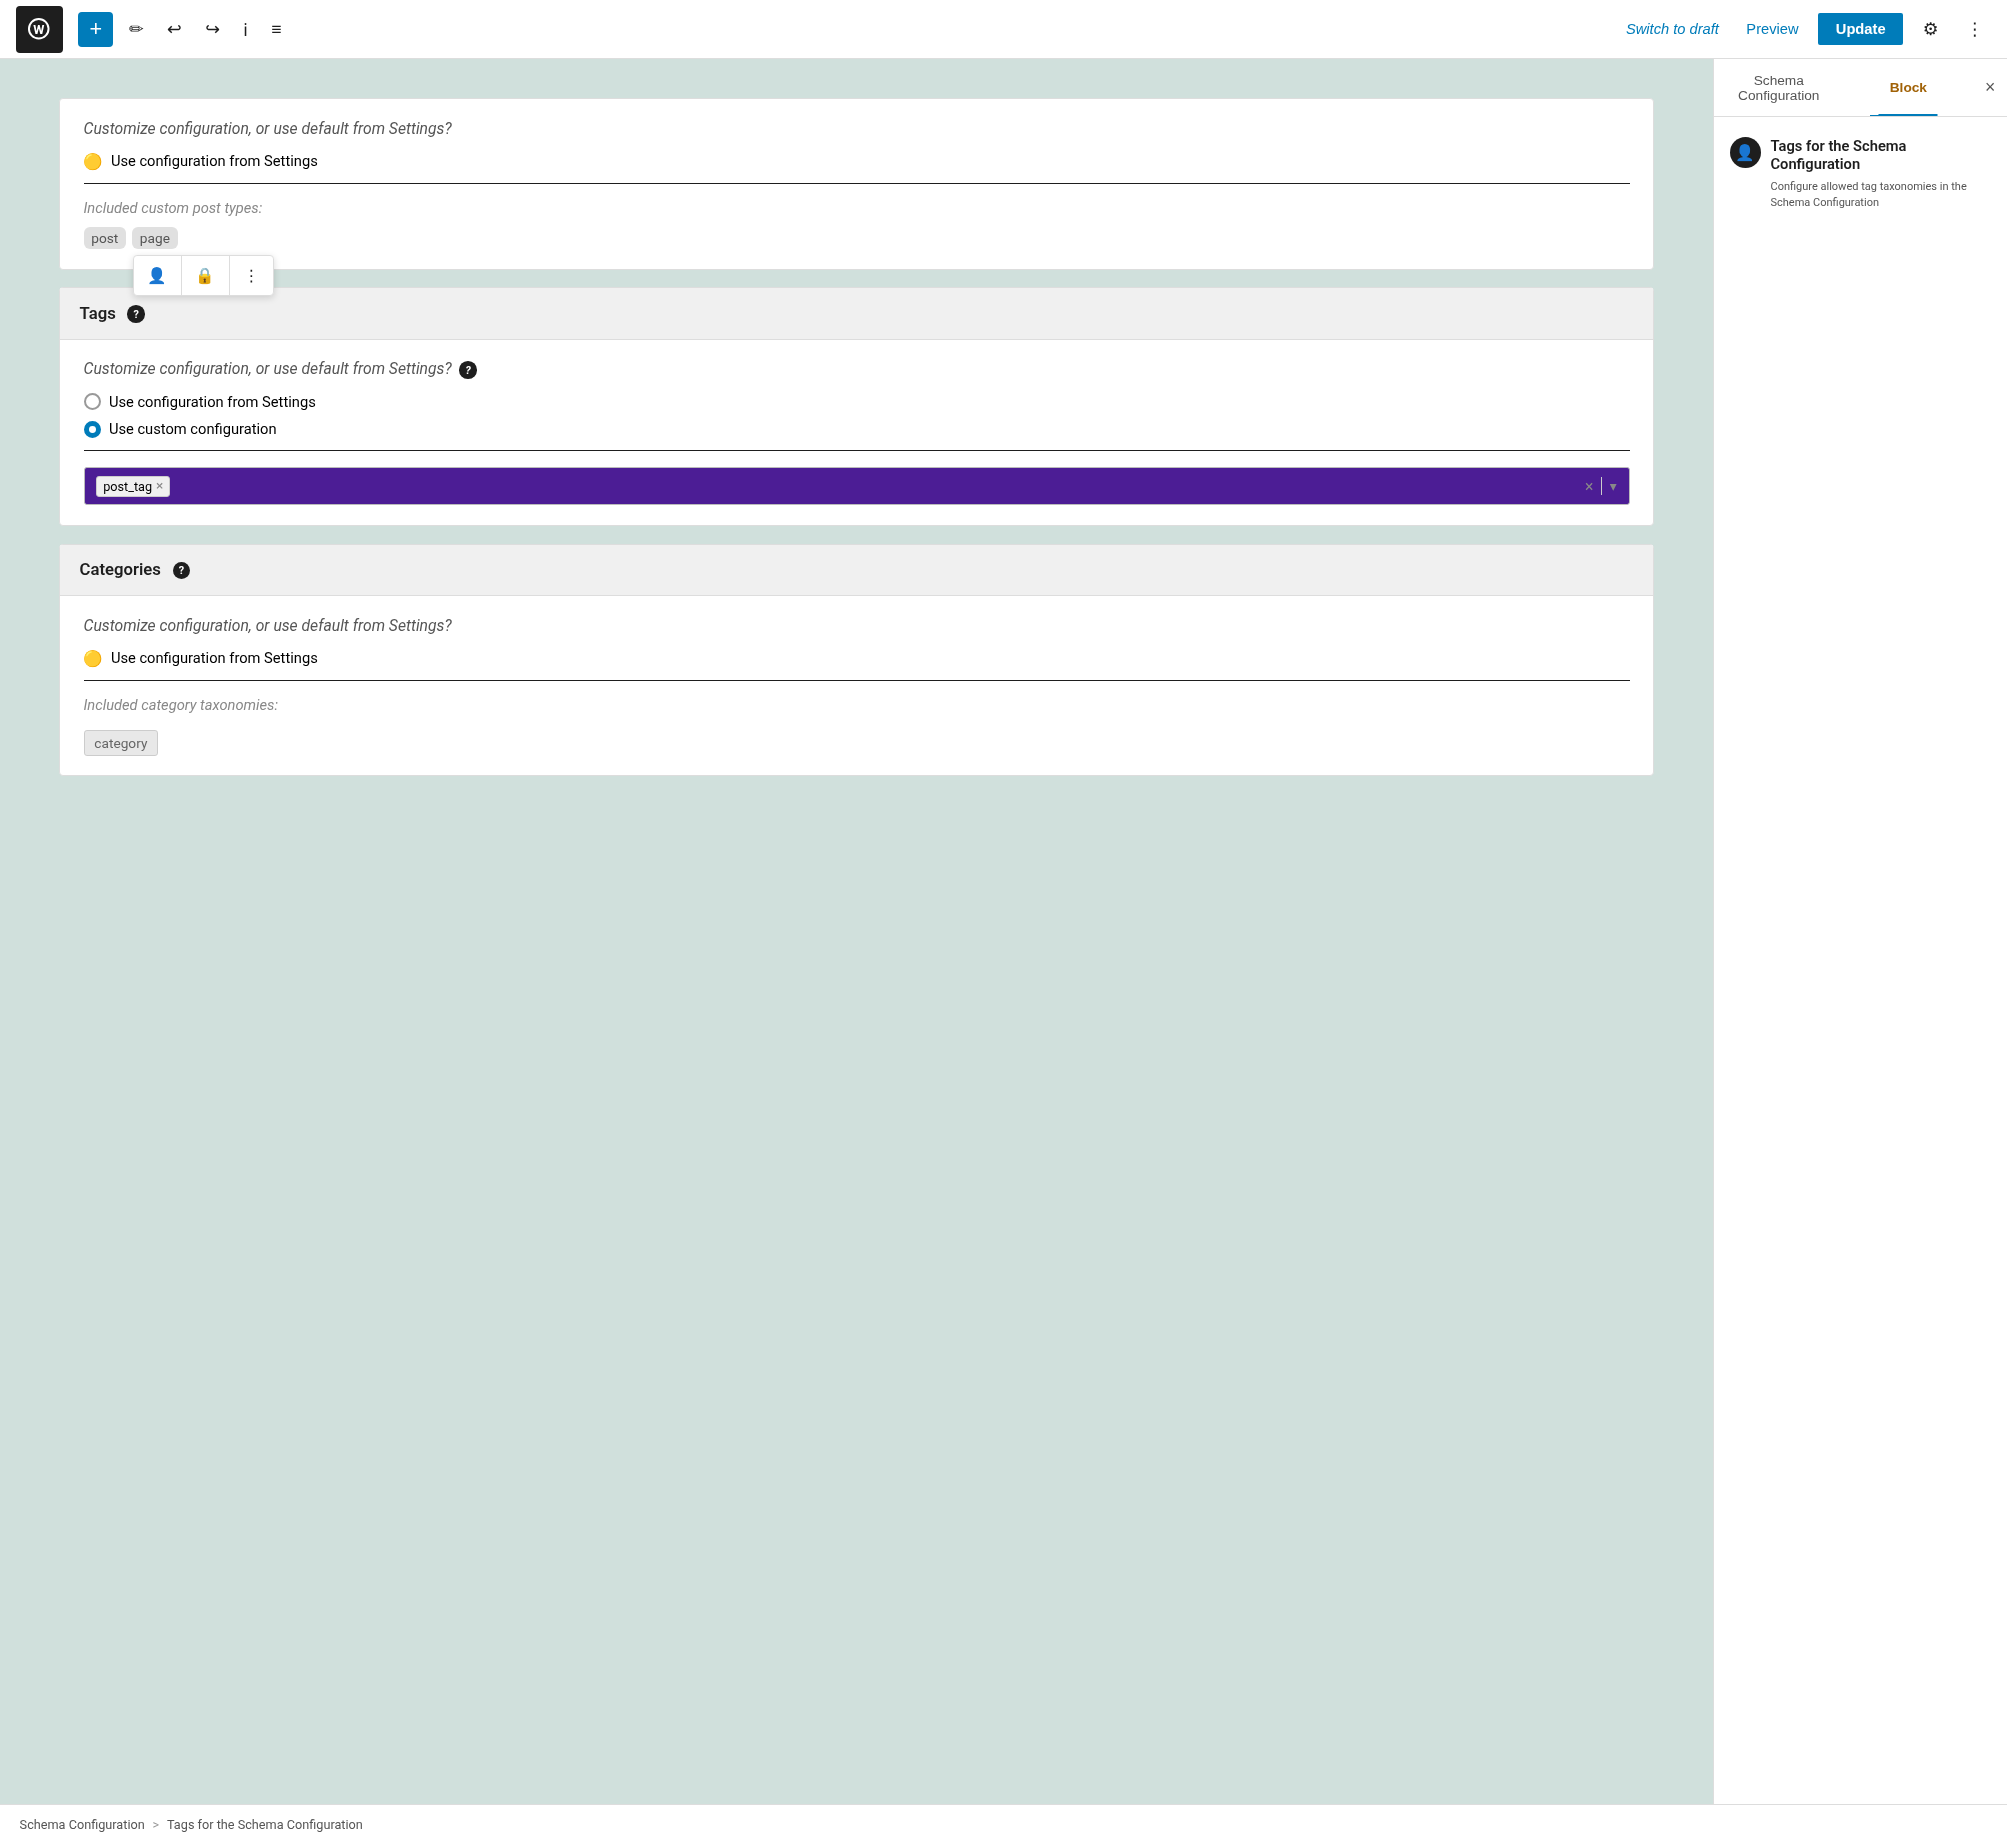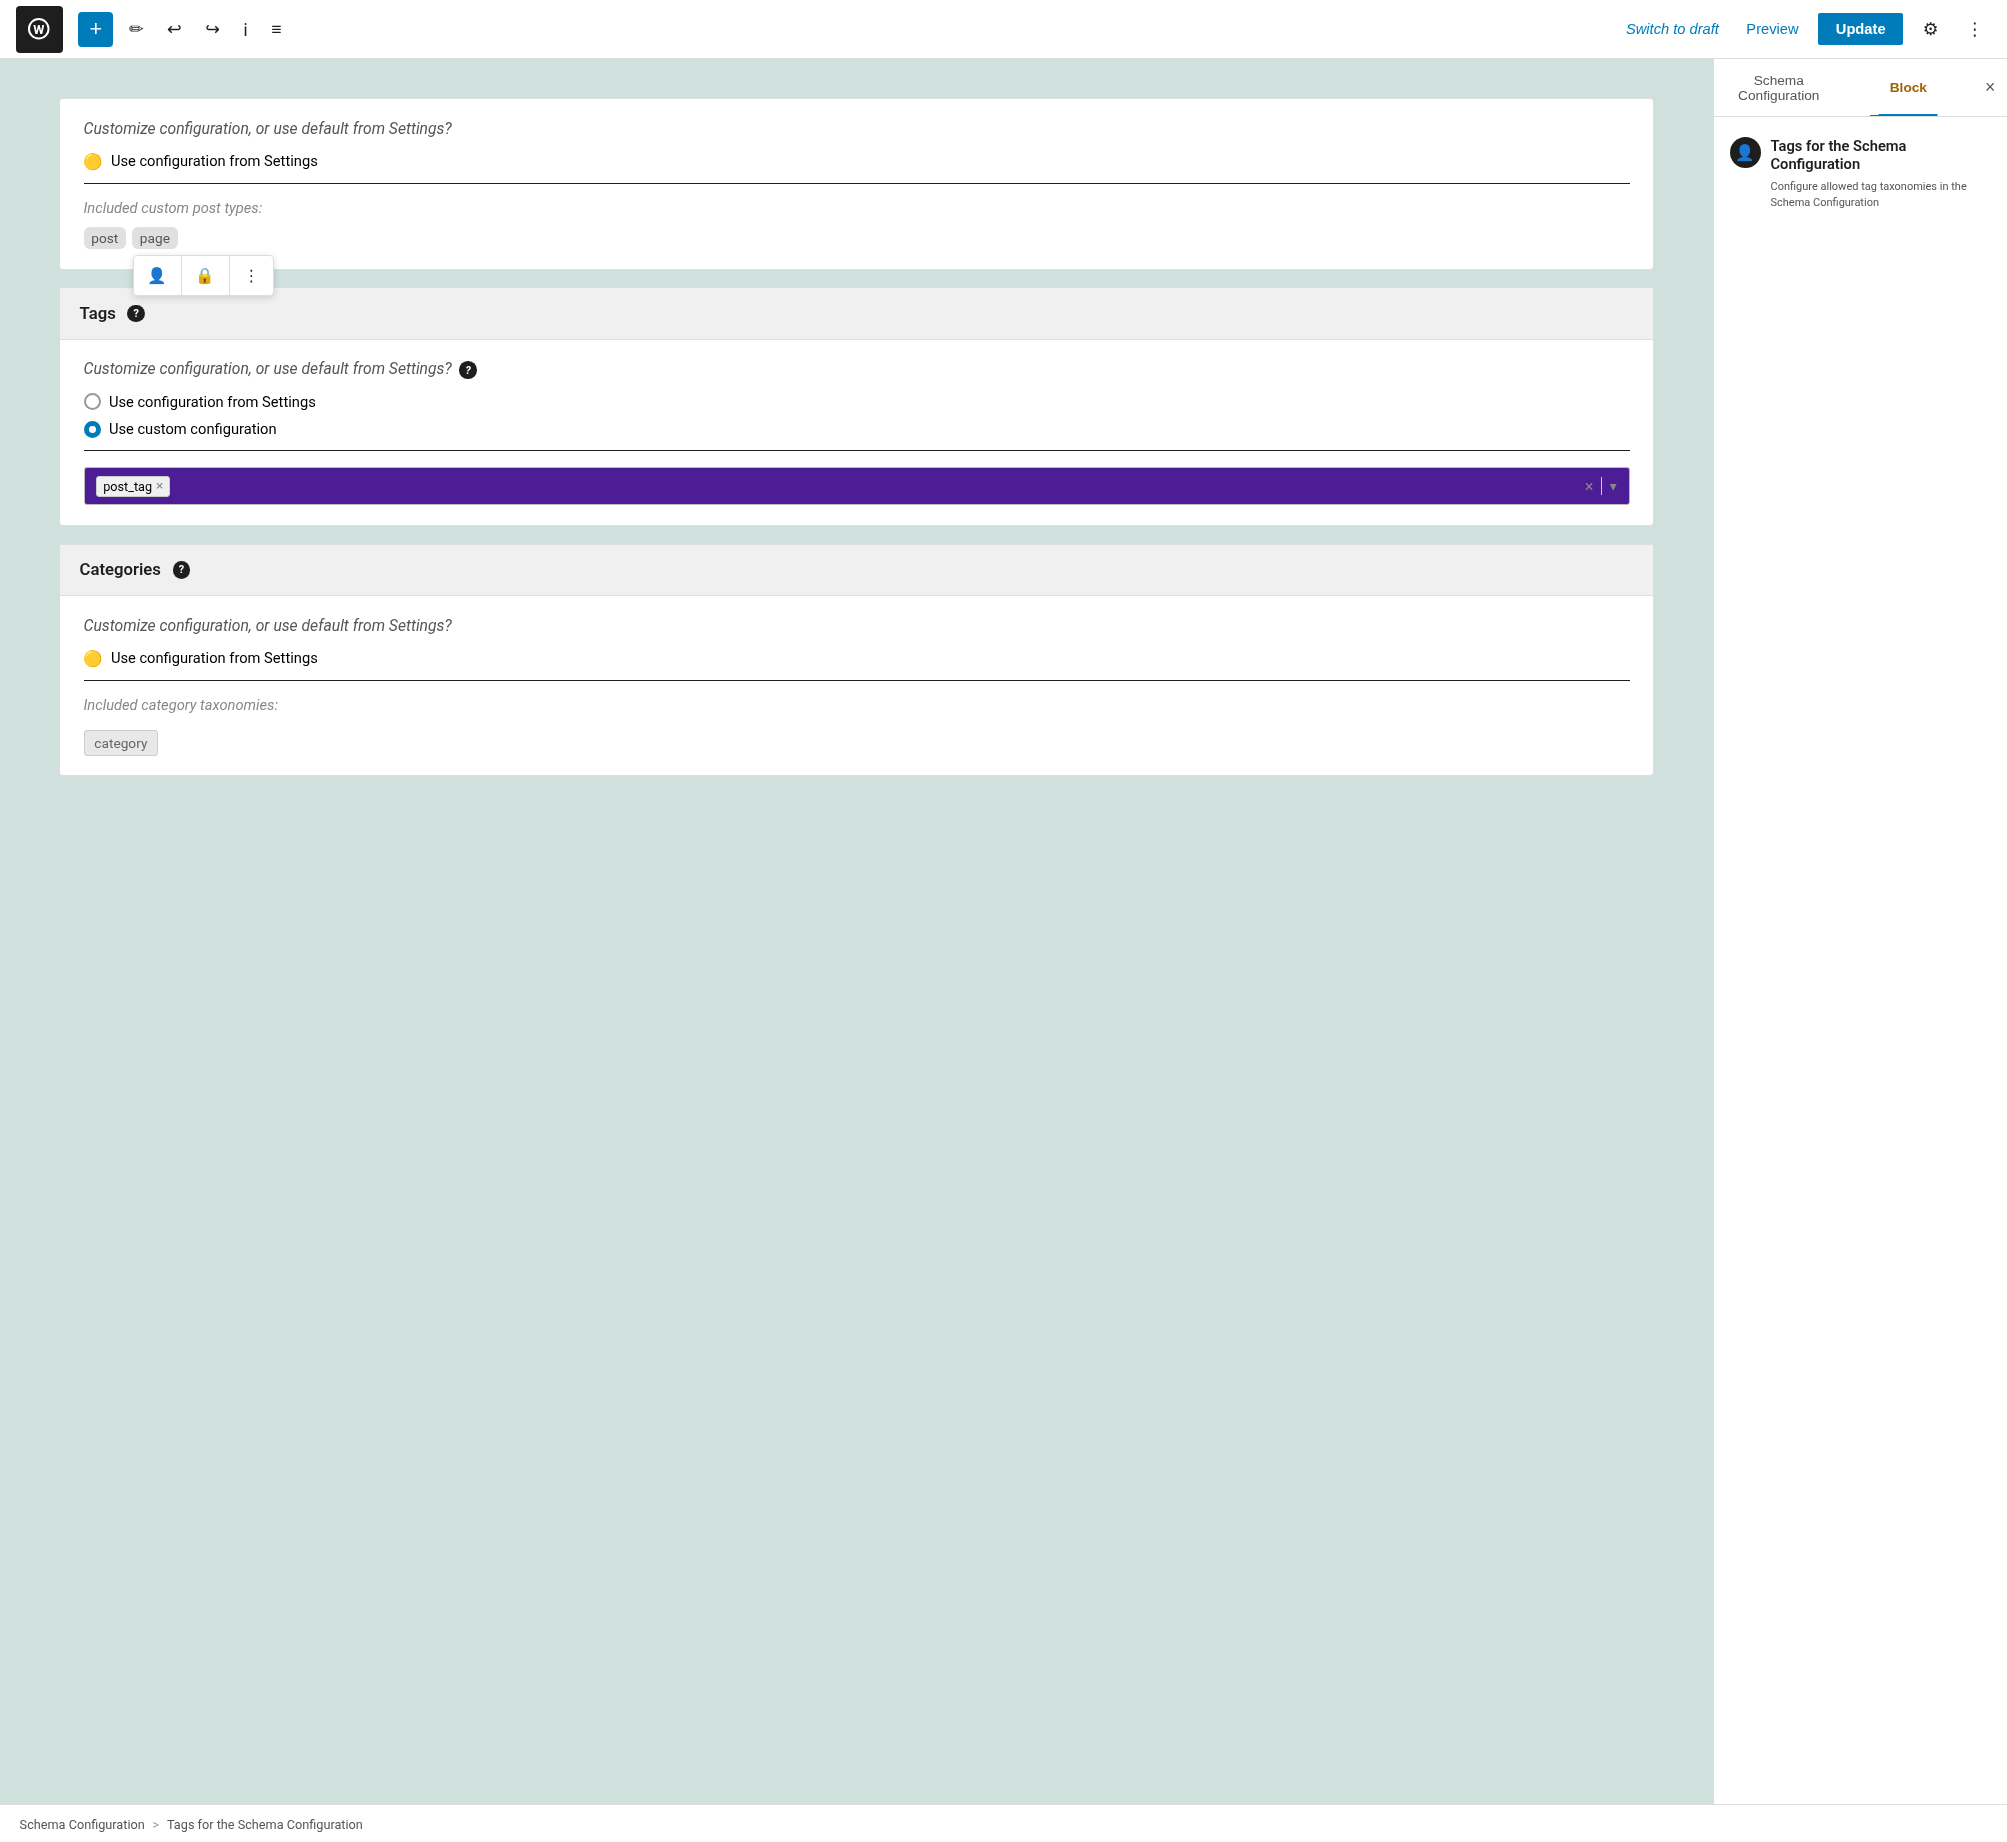--- a/index.html
+++ b/index.html
@@ -39,21 +39,21 @@
       flex: 1; background: #d0e0dc; overflow-y: auto; padding: 39px 59px;
       display: flex; flex-direction: column; gap: 0;
     }
 
     
     .block-card {
       background: #fff; border: 1px solid #ddd; border-radius: 3.9px; margin-bottom: 2px;
     }
     .block-header {
       background: #f0f0f0; padding: 15.7px 19.6px; font-size: 16.7px; font-weight: 600; color: #1e1e1e;
-      display: flex; align-items: center; gap: 7.8px; border-bottom: 1px solid #ddd;
+      display: flex; align-items: flex-end; gap: 7.8px; border-bottom: 1px solid #ddd;
     }
     .block-body { padding: 19.6px 23.5px; }
 
     .config-label {
       font-style: italic; font-size: 15.7px; color: #555; margin-bottom: 13.7px;
     }
     .radio-group { display: flex; flex-direction: column; gap: 9.8px; margin-bottom: 11.8px; }
     .radio-item { display: flex; align-items: center; gap: 7.8px; font-size: 14.7px; cursor: pointer; }
     .radio-circle {
       width: 17.6px; height: 17.6px; border-radius: 50%; border: 2px solid #999;

